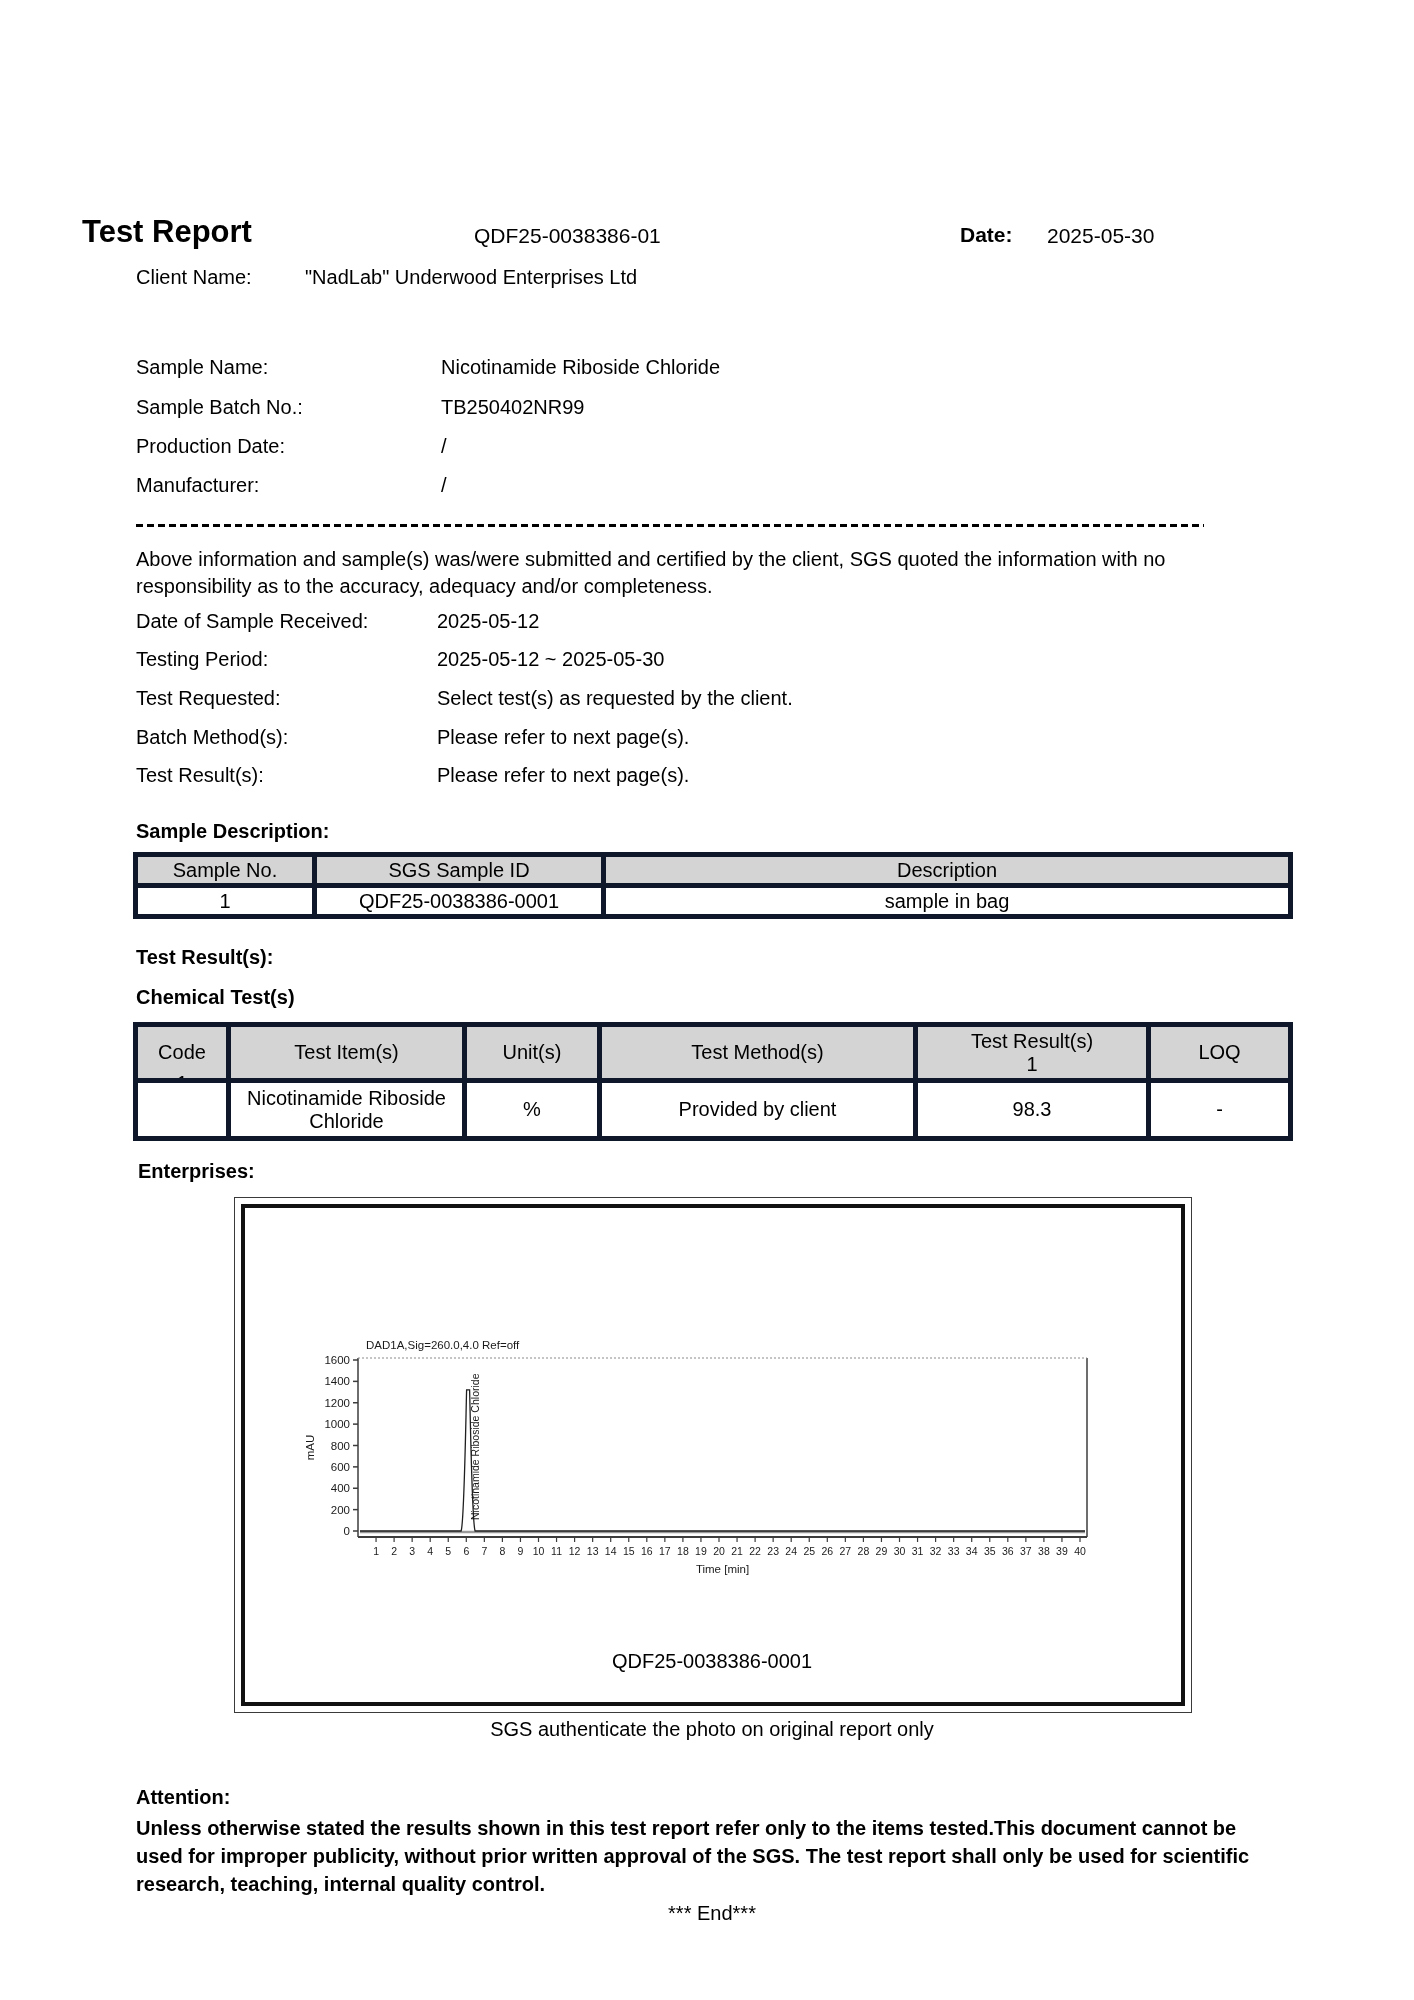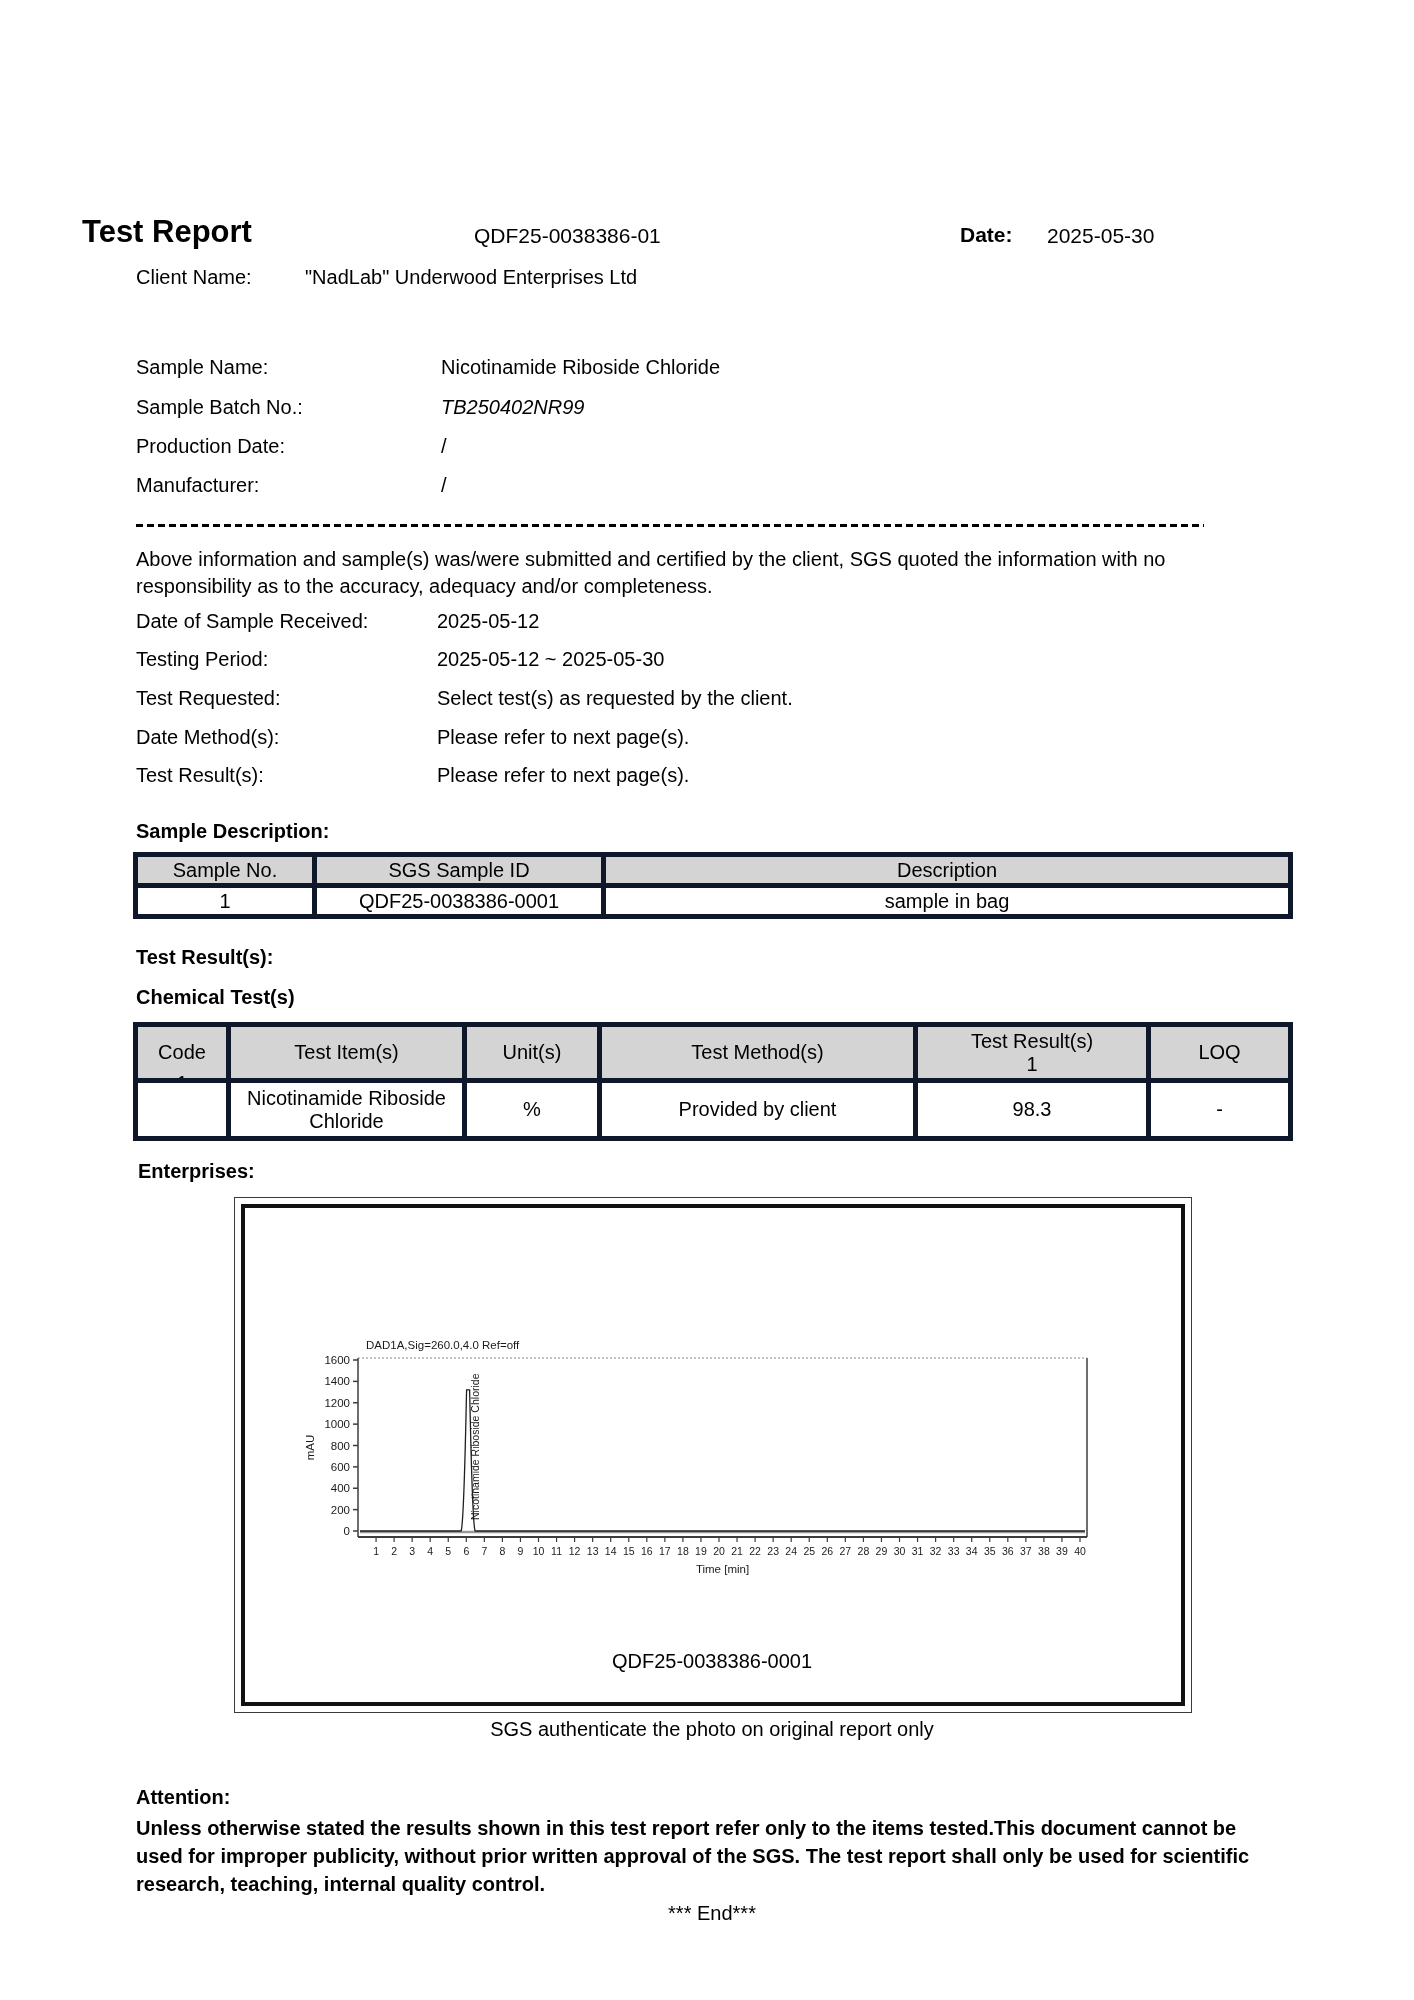--- a/index.html
+++ b/index.html
@@ -64,21 +64,21 @@
   <div class="abs date-value" style="left:1047px;top:224px;">2025-05-30</div>
 
   <div class="abs line" style="left:136px;top:266px;">
     <span class="lbl">Client Name:</span><span class="abs" style="left:169px;top:0;">"NadLab" Underwood Enterprises Ltd</span>
   </div>
 
   <div class="abs line" style="left:136px;top:356px;">
     <span>Sample Name:</span><span class="abs" style="left:305px;top:0;">Nicotinamide Riboside Chloride</span>
   </div>
   <div class="abs line" style="left:136px;top:396px;">
-    <span>Sample Batch No.:</span><span class="abs" style="left:305px;top:0;font-style:italic;">TB250402NR99</span>
+    <span>Sample Batch No.:</span><span class="abs" style="left:305px;top:0;">TB250402NR99</span>
   </div>
   <div class="abs line" style="left:136px;top:435px;">
     <span>Production Date:</span><span class="abs" style="left:305px;top:0;">/</span>
   </div>
   <div class="abs line" style="left:136px;top:474px;">
     <span>Manufacturer:</span><span class="abs" style="left:305px;top:0;">/</span>
   </div>
 
   <div class="abs dashes" style="left:136px;top:524px;width:1068px;"></div>
 
@@ -87,21 +87,21 @@
   <div class="abs line" style="left:136px;top:610px;">
     <span>Date of Sample Received:</span><span class="abs" style="left:301px;top:0;">2025-05-12</span>
   </div>
   <div class="abs line" style="left:136px;top:648px;">
     <span>Testing Period:</span><span class="abs" style="left:301px;top:0;">2025-05-12 ~ 2025-05-30</span>
   </div>
   <div class="abs line" style="left:136px;top:687px;">
     <span>Test Requested:</span><span class="abs" style="left:301px;top:0;">Select test(s) as requested by the client.</span>
   </div>
   <div class="abs line" style="left:136px;top:726px;">
-    <span>Date Method(s):</span><span class="abs" style="left:301px;top:0;">Please refer to next page(s).</span>
+    <span>Batch Method(s):</span><span class="abs" style="left:301px;top:0;">Please refer to next page(s).</span>
   </div>
   <div class="abs line" style="left:136px;top:764px;">
     <span>Test Result(s):</span><span class="abs" style="left:301px;top:0;">Please refer to next page(s).</span>
   </div>
 
   <div class="abs sect" style="left:136px;top:820px;">Sample Description:</div>
   <table class="abs doctab" style="left:133px;top:852px;width:1155px;">
     <colgroup>
         <col style="width:179px">
         <col style="width:289px">

